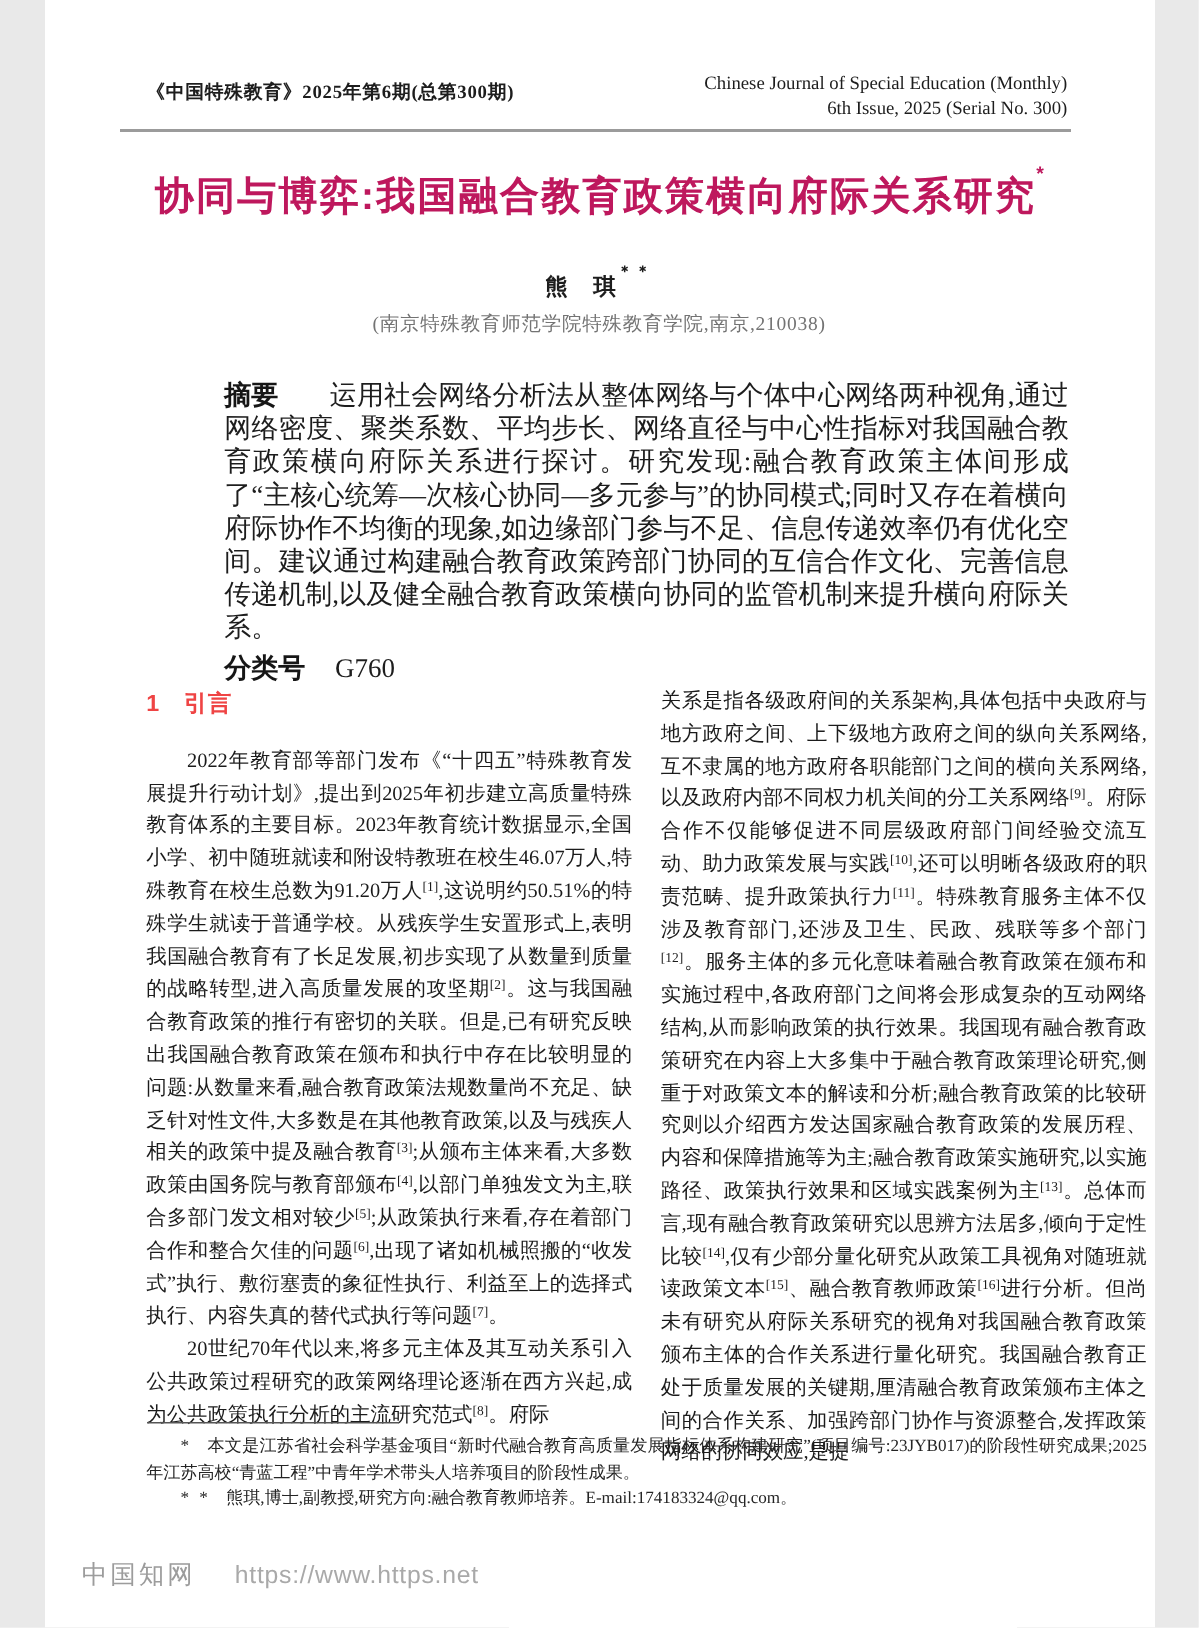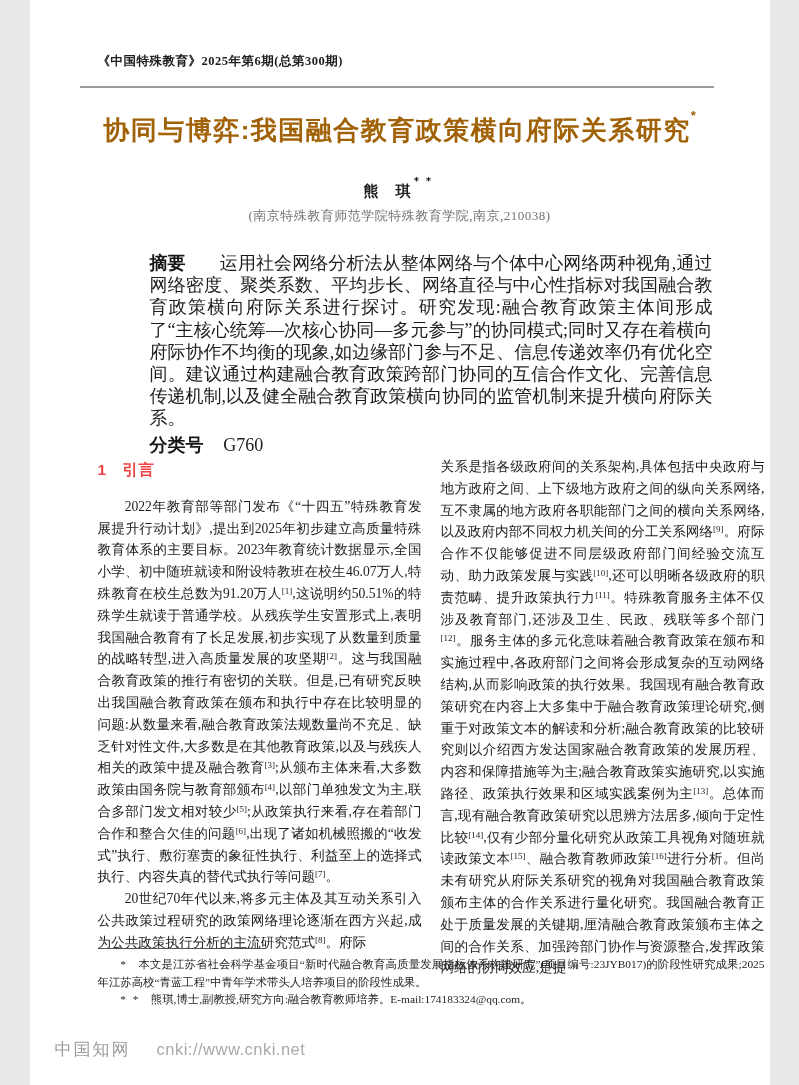--- a/index.html
+++ b/index.html
@@ -23,21 +23,21 @@
   .header-rule{
     position:absolute;top:86px;left:50px;right:56px;height:0;
     border-top:2px solid #9b9b9b;
   }
   
   .paper-title{
     position:absolute;top:113px;left:0;width:100%;
     text-align:center;
     font-family:"Liberation Sans",sans-serif;
     font-weight:bold;font-size:26px;letter-spacing:1.5px;
-    color:#a16207;
+    color:#be185d;
   }
   .paper-title sup{font-size:13px;position:relative;top:-9px;letter-spacing:0;}
   .author-line{
     position:absolute;top:182px;left:0;width:100%;
     text-align:center;font-size:15px;font-weight:bold;letter-spacing:1px;
   }
   .author-line sup{font-size:10px;position:relative;top:-6px;letter-spacing:2px;}
   .affiliation{
     position:absolute;top:207px;left:0;width:100%;
     text-align:center;font-size:13px;letter-spacing:.5px;color:#737373;
@@ -87,20 +87,24 @@
   }
   .watermark .url{margin-left:26px;letter-spacing:.5px;color:#a9a9a9;font-size:16.5px;}
 </style>
 </head>
 <body>
 
 <div class="page">
 
   <div class="header">
     <span class="cn">《中国特殊教育》2025年第6期(总第300期)</span>
+    <div class="en">
+      <div>Chinese Journal of Special Education (Monthly)</div>
+      <div>6th Issue, 2025 (Serial No. 300)</div>
+    </div>
   </div>
   <div class="header-rule"></div>
 
   <div class="paper-title">
     <span>协同与博弈:我国融合教育政策横向府际关系研究</span><sup>*</sup>
   </div>
   <div class="author-line">
     <span>熊　琪</span><sup>＊＊</sup>
   </div>
   <div class="affiliation">(南京特殊教育师范学院特殊教育学院,南京,210038)</div>
@@ -128,16 +132,16 @@
     <div class="fn-rule"></div>
     <p class="fn">
       <span class="fn-marker">*</span><span>本文是江苏省社会科学基金项目“新时代融合教育高质量发展指标体系构建研究”(项目编号:23JYB017)的阶段性研究成果;2025年江苏高校“青蓝工程”中青年学术带头人培养项目的阶段性成果。</span>
     </p>
     <p class="fn">
       <span class="fn-marker">* *</span><span>熊琪,博士,副教授,研究方向:融合教育教师培养。E-mail:174183324@qq.com。</span>
     </p>
   </div>
 
   <div class="watermark">
-    <span>中国知网</span><span class="url">cnki://www.cnki.net</span>
+    <span>中国知网</span><span class="url">https://www.https.net</span>
   </div>
 
 </div>
 
 </body></html>

